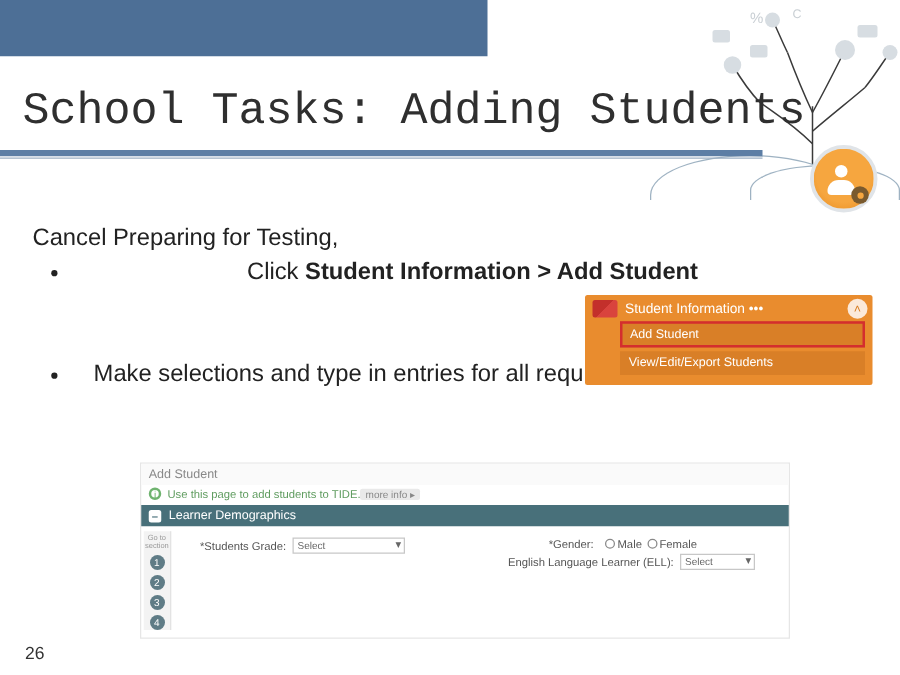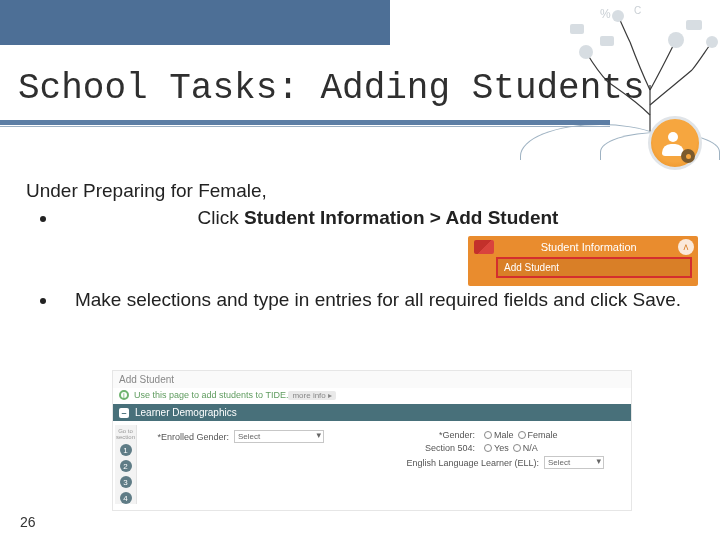--- a/index.html
+++ b/index.html
@@ -130,21 +130,20 @@
     border-radius: 2px;
     font-size: 10px;
     color: #fff;
     padding-bottom: 5px;
   }
   .menu-shot .menu-head {
     display: flex; align-items: center;
     padding: 4px 6px 3px 6px;
     font-size: 11px;
     position: relative;
-    justify-content: space-between;
   }
   .menu-shot .menu-head .logo {
     width: 20px; height: 14px;
     background: linear-gradient(135deg,#c3302b 0 50%, #d9433d 50%);
     border-radius: 2px;
     margin-right: 6px;
   }
   .menu-shot .dots { margin-left:3px; color:#fff; }
   .menu-shot .collapse {
     position: absolute; right: 4px; top: 3px;
@@ -295,40 +294,41 @@
   <div class="avatar-badge">
     <div class="person">
         <div class="head"></div>
         <div class="body"></div>
       </div>
     <div class="gear"></div>
   </div>
 </div>
 
 <div class="content">
-  <p class="lead">Under Preparing for Female,</p>
+  <p class="lead">Cancel Preparing for Testing,</p>
   <ul class="bullets">
     <li>
       <span>Click </span><b>Student Information &gt; Add Student</b>
     </li>
   </ul>
   <div class="spacer"></div>
   <ul class="bullets">
     <li>Make selections and type in entries for all required fields and click Save.</li>
   </ul>
 </div>
 
 <div class="menu-shot">
   <div class="menu-head">
     <span class="logo"></span>
     <span>Student Information</span>
     <span class="dots">•••</span>
     <span class="collapse">˄</span>
   </div>
   <div class="menu-row highlight">Add Student</div>
+  <div class="menu-row">View/Edit/Export Students</div>
 </div>
 
 <div class="form-shot">
   <div class="crumb">Add Student</div>
   <div class="hint">
     <span class="dot">i</span>
     <span>Use this page to add students to TIDE.</span>
     <span class="more">more info ▸</span>
   </div>
   <div class="section-bar">
@@ -339,40 +339,33 @@
     <div class="steps">
       <span class="lbl">Go to section</span>
       <span class="n">1</span>
       <span class="n">2</span>
       <span class="n">3</span>
       <span class="n">4</span>
     </div>
     <div class="cols">
       <div class="col">
         <div class="field">
-            <span class="lbl">*Enrolled Gender:</span>
+            <span class="lbl">*Students Grade:</span>
           <span class="ctrl sel"><span class="sel-text">Select</span></span>
           </div>
       </div>
       <div class="col">
         <div class="field">
             <span class="lbl">*Gender:</span>
           <span class="radio"></span>
             <span>Male</span>
           <span class="radio"></span>
             <span>Female</span>
           </div>
         <div class="field">
-            <span class="lbl">Section 504:</span>
-          <span class="radio"></span>
-            <span>Yes</span>
-          <span class="radio"></span>
-            <span>N/A</span>
-          </div>
-        <div class="field">
             <span class="lbl" style="width:150px">English Language Learner (ELL):</span>
           <span class="ctrl sel" style="min-width:60px"><span class="sel-text">Select</span></span>
           </div>
       </div>
     </div>
   </div>
 </div>
 
 <div class="page-num">26</div>
 

